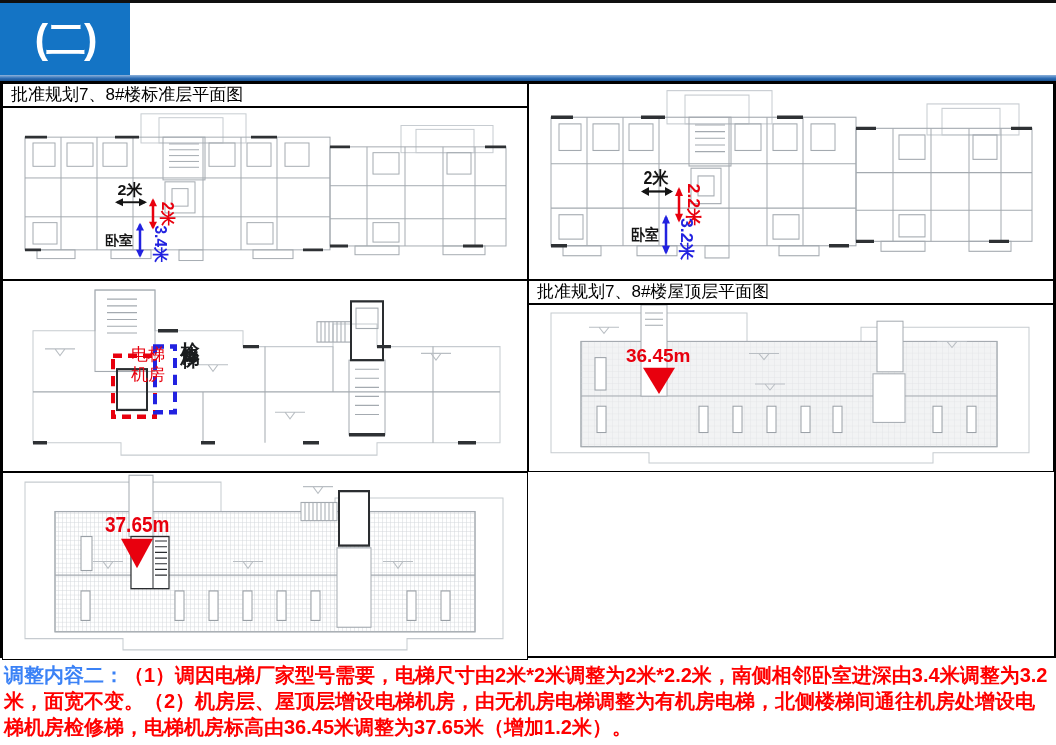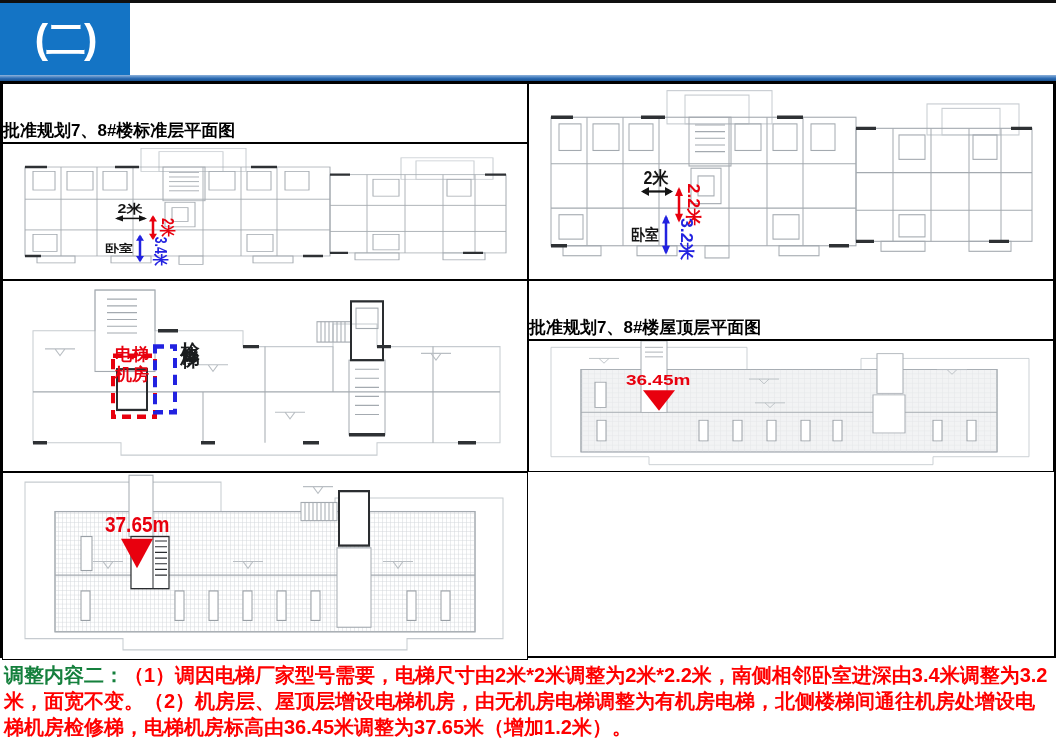--- a/index.html
+++ b/index.html
@@ -20,22 +20,22 @@
     font-size:33px;line-height:35px;font-weight:bold;letter-spacing:1px;
   }
   .header-rule{height:6px;background:linear-gradient(180deg,#8FB3DC 0%,var(--rule-blue,#2E6DB4) 55%,#17508F 100%);}
   
   .grid{
     display:grid;grid-template-columns:1fr 1fr;grid-template-rows:197px 192px 188px;
     border:2px solid #000;height:577px;box-sizing:border-box;
   }
   .panel{border:1px solid #000;display:flex;flex-direction:column;overflow:hidden;background:#fff;}
   .panel-title{
-    height:22px;line-height:22px;font-size:17px;font-weight:bold;color:#000;
-    border-bottom:2px solid #000;flex:none;margin-top:36px;
+    height:22px;line-height:22px;padding-left:8px;font-size:17px;font-weight:normal;color:#000;
+    border-bottom:2px solid #000;flex:none;
   }
   .panel-body{flex:1;position:relative;overflow:hidden;}
   .panel-body svg{position:absolute;left:0;top:0;width:100%;height:100%;display:block;}
   
   .pf{stroke:#c6cbd0;fill:none;stroke-width:1;}
   .pl{stroke:#a4aab0;fill:none;stroke-width:1;}
   .pd{stroke:#2a2d30;fill:none;stroke-width:2;}
   .pw{stroke:#2e3134;fill:none;stroke-width:3;}
   .sky{stroke:#9aa0a6;fill:#ffffff;stroke-width:1;}
   .lvlg{fill:none;stroke:#b9bec3;stroke-width:1;}
@@ -50,34 +50,34 @@
   .arr-black line{stroke:#141414;stroke-width:2;}
   .arr-black polygon{fill:#141414;}
   .arr-red line{stroke:var(--annotation-red,#E8000E);stroke-width:2.5;}
   .arr-red polygon{fill:var(--annotation-red,#E8000E);}
   .arr-blue line{stroke:var(--annotation-blue,#2222E0);stroke-width:2.5;}
   .arr-blue polygon{fill:var(--annotation-blue,#2222E0);}
   .dashR{fill:none;stroke:var(--annotation-red,#E8000E);stroke-width:4;stroke-dasharray:9 6;}
   .dashU{fill:none;stroke:var(--annotation-blue,#2222E0);stroke-width:4;stroke-dasharray:9 6;}
   
   .mr-label{
-    position:absolute;left:112px;top:64px;width:38px;
-    color:var(--annotation-red,#E8000E);font-size:17px;line-height:20px;font-weight:bold;
+    position:absolute;left:128px;top:64px;width:38px;
+    color:var(--annotation-red,#E8000E);font-size:17px;line-height:20px;font-weight:normal;
   }
   .ladder-label{
     position:absolute;left:174px;top:46px;height:80px;
     writing-mode:vertical-rl;text-orientation:upright;
     color:#1a1c1e;font-size:19px;font-weight:bold;letter-spacing:4px;
   }
   
   .footer{
     padding:4px 6px 0 4px;font-size:20px;line-height:26px;font-weight:bold;
     color:var(--footer-red,#FF0000);
   }
-  .footer-label{color:#15803d;}
+  .footer-label{color:#3b82f6;}
 </style>
 </head>
 <body>
 
 <svg width="0" height="0" style="position:absolute" aria-hidden="true">
   <defs>
     <pattern id="hatchA" width="6" height="6" patternUnits="userSpaceOnUse">
       <path d="M0,6H6M6,0V6" stroke="#e3e5e7" stroke-width="1" fill="none"></path>
     </pattern>
     <pattern id="hatchB" width="4" height="4" patternUnits="userSpaceOnUse">

